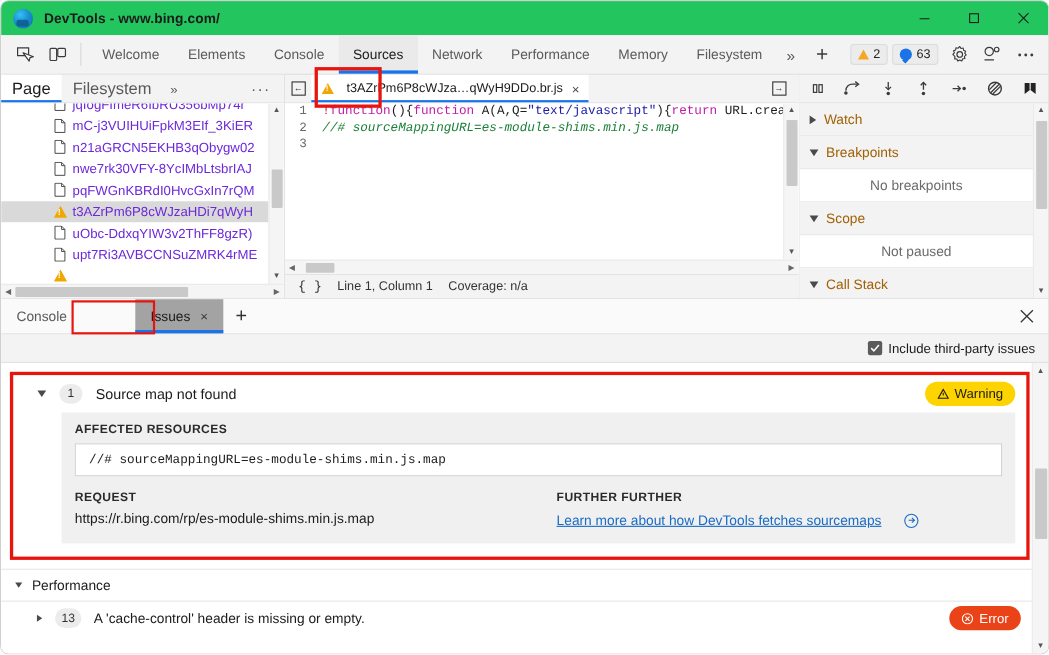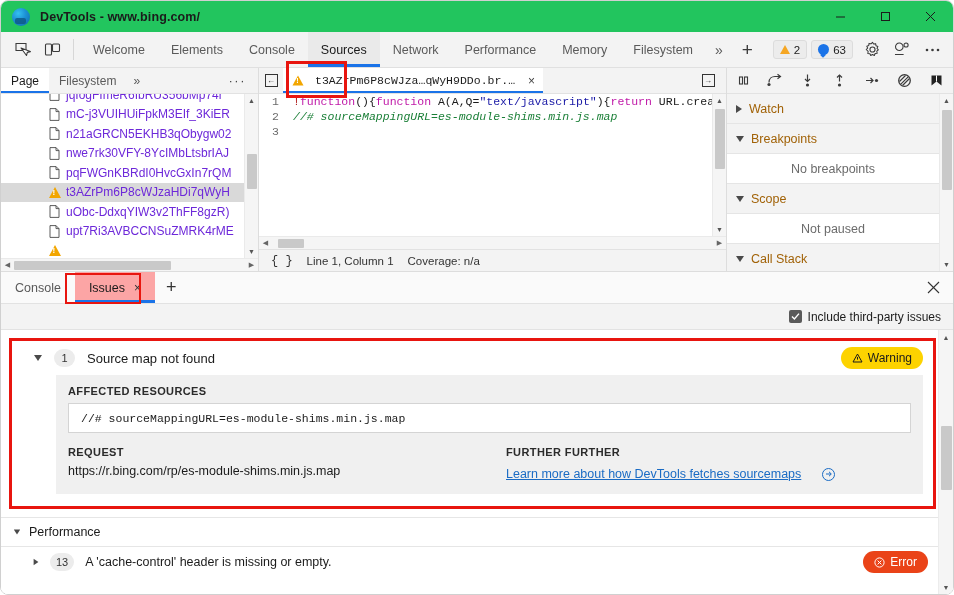--- a/index.html
+++ b/index.html
@@ -82,21 +82,21 @@
   .warn-tri { width: 0; height: 0; border-left: 5px solid transparent; border-right: 5px solid transparent; border-bottom: 9px solid #f5a623; }
   .err-dot { width: 11px; height: 11px; border-radius: 50%; background: #1a73e8; display:inline-block; position: relative; }
   .err-dot::after{content:"";position:absolute;left:3px;bottom:-2px;width:4px;height:4px;background:#1a73e8;transform:rotate(45deg);}
 
   
   .workspace { flex: 0 0 204px; display: flex; min-height: 0; border-bottom: 1px solid #ddd; }
 
   
   .navigator { width: 258px; flex: 0 0 258px; display: flex; flex-direction: column; border-right: 1px solid #ddd; background: #fff; }
   .nav-tabbar { height: 26px; flex: 0 0 26px; display: flex; align-items: stretch; background: #f3f3f3; border-bottom: 1px solid #e2e2e2; position: relative; }
-  .nav-tab { padding: 0 10px; display: flex; align-items: center; font-size: 12px; color: #5a5a5a; position: relative; }
+  .nav-tab { padding: 0 10px; display: flex; align-items: center; font-size: 15px; color: #5a5a5a; position: relative; }
   .nav-tab.active { background: #fff; color: #1b1b1b; }
   .nav-tab.active::after { content:""; position:absolute; left:0; right:0; bottom:0; height:2px; background:#1a73e8; }
   .nav-chev { padding: 0 7px; display:flex; align-items:center; color:#5a5a5a; font-size: 12px; }
   .nav-dots { margin-left: auto; padding: 0 12px; display:flex; align-items:center; color:#444; font-size: 13px; letter-spacing:1.5px; }
   .filetree { flex: 1; position: relative; overflow: hidden; background: #fff; }
   .file-row { height: 19.5px; display: flex; align-items: center; padding-left: 48px; font-size: 12px; color: #6d28d9; white-space: nowrap; position: relative; }
   .file-row.selected { background: #d9d9d9; }
   .file-ico { width: 11px; height: 13px; margin-right: 6px; flex: 0 0 11px; position: relative; }
   .file-ico svg { display:block; }
   .file-ico.warn { display:flex; align-items:center; justify-content:center; }
@@ -112,21 +112,21 @@
 
   
   .editor-col { flex: 1; display: flex; flex-direction: column; min-width: 0; border-right: 1px solid #ddd; }
   .editor-tabbar { height: 26px; flex: 0 0 26px; display: flex; align-items: stretch; background: #f3f3f3; border-bottom: 1px solid #e2e2e2; }
   .et-btn { width: 24px; display:flex; align-items:center; justify-content:center; }
   .et-box { width: 13px; height: 13px; border: 1.4px solid #333; display:flex; align-items:center; justify-content:center; font-size: 8px; color:#333; }
   .etab { display:flex; align-items:center; gap:6px; padding: 0 8px 0 9px; background:#fff; font-size:11.5px; color:#1b1b1b; position:relative; max-width: 260px; }
   .etab::after { content:""; position:absolute; left:0; right:0; bottom:0; height:2px; background:#1a73e8; }
   .etab .warn-ico { transform: scale(.92); }
   .etab .x { font-size: 12px; color:#444; margin-left: 2px; }
-  .etab-label { overflow:hidden; text-overflow:ellipsis; white-space:nowrap;font-family:Liberation Mono, monospace; }
+  .etab-label { overflow:hidden; text-overflow:ellipsis; white-space:nowrap; }
   .et-right { margin-left:auto; display:flex; align-items:center; padding-right: 6px; }
   .codearea { flex: 1; position: relative; background: #fff; overflow: hidden; }
   .code-wrap { position:absolute; inset: 0 14px 13px 0; overflow:hidden; }
   .codeline { display:flex; font-family: "Liberation Mono", monospace; font-size: 11.5px; line-height: 15px; white-space: pre; }
   .gutter { width: 26px; flex: 0 0 26px; text-align: right; padding-right: 6px; color: #6b6b6b; background:#fff; }
   .ctext { padding-left: 8px; }
   .c-pink { color: #c01aa8; }
   .c-blue { color: #1a1aa6; }
   .c-dark { color: #1b1b1b; }
   .c-red  { color: #b22222; }
@@ -142,21 +142,21 @@
   .dbg-scroll { position:absolute; inset:0 14px 0 0; }
   .dbg-sec { height: 30px; display:flex; align-items:center; gap:7px; padding-left: 9px; background:#f3f3f3; border-bottom:1px solid #e5e5e5; font-size:12.5px; color:#a16207; }
   .tri { width:0;height:0; border-top:4.5px solid transparent; border-bottom:4.5px solid transparent; border-left:6px solid #4a4a4a; }
   .tri.down { border-left:4.5px solid transparent; border-right:4.5px solid transparent; border-top:6px solid #4a4a4a; border-bottom:none; }
   .dbg-empty { height: 30px; display:flex; align-items:center; justify-content:center; font-size:12.5px; color:#6b6b6b; background:#fff; border-bottom:1px solid #e5e5e5; }
 
   
   .drawer { flex: 1; display:flex; flex-direction:column; min-height: 0; background:#fff; }
   .drawer-tabbar { height: 32px; flex:0 0 32px; display:flex; align-items:stretch; background:#fafafa; border-bottom:1px solid #e2e2e2; position: relative; }
   .dw-tab { padding: 0 14px; display:flex; align-items:center; gap:9px; font-size: 12.5px; color:#5a5a5a; position:relative; }
-  .dw-tab.active { background:#fca5a5; color:#1b1b1b; }
+  .dw-tab.active { background:#a3a3a3; color:#1b1b1b;margin-left:48px; }
   .dw-tab.active::after { content:""; position:absolute; left:0; right:0; bottom:0; height:3px; background:#1a73e8; }
   .dw-tab .x { font-size: 12px; color:#333; }
   .dw-plus { padding: 0 11px; display:flex; align-items:center; font-size: 18px; font-weight:300; color:#333; }
   .dw-close { margin-left:auto; padding: 0 13px; display:flex; align-items:center; color:#333; }
   .redbox-issuestab { position:absolute; left: 64px; top: 1px; width: 76px; height: 31px; border: 2px solid #e8150f; pointer-events:none; }
   .redbox-sources { position:absolute; left: 285px; top: 29px; width: 61px; height: 37px; border: 3px solid #e8150f; pointer-events:none; z-index: 5; }
 
   .filterbar { height: 26px; flex:0 0 26px; display:flex; align-items:center; justify-content:flex-end; padding-right: 12px; background:#f3f3f3; border-bottom:1px solid #e2e2e2; }
   .cb-row { display:flex; align-items:center; gap:6px; font-size:12px; color:#1b1b1b; }
   .cbox { width: 13px; height: 13px; background:#5a5a5a; border-radius:2px; display:flex; align-items:center; justify-content:center; }

